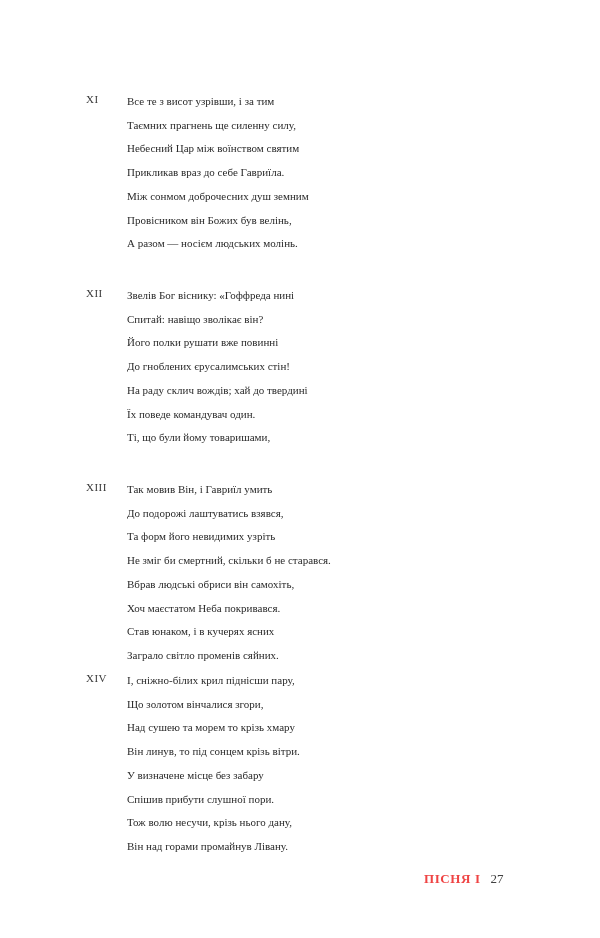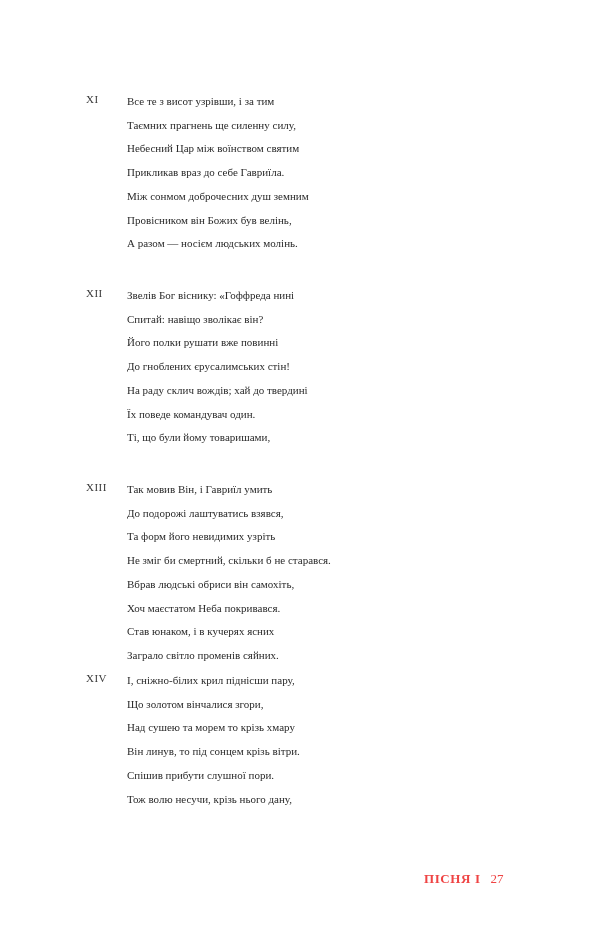--- a/index.html
+++ b/index.html
@@ -14,21 +14,21 @@
     position: absolute; left: 86px; top: 3px;
     font-size: 11px; color: #3a3a3a; letter-spacing: 0.5px;
   }
   .lines { position: absolute; left: 127px; top: 0; }
   .line { font-size: 11px; line-height: 23.7px; white-space: nowrap; }
   .footer {
     position: absolute; top: 871px; left: 424px;
     font-size: 13px; white-space: nowrap;
   }
   .footer .title { color: #ef4444; letter-spacing: 0.6px; font-weight: bold; }
-  .footer .page { color: #ef4444; margin-left: 10px; font-weight: normal; }
+  .footer .page { color: #404040; margin-left: 10px; font-weight: normal; }
 </style>
 </head>
 <body>
 
 <div class="stanza" style="top:90px">
   <span class="numeral">XI</span>
   <div class="lines">
     <div class="line">Все те з висот узрівши, і за тим</div>
     <div class="line">Таємних прагнень ще силенну силу,</div>
     <div class="line">Небесний Цар між воїнством святим</div>
@@ -66,20 +66,22 @@
   </div>
 </div>
 
 <div class="stanza" style="top:669px">
   <span class="numeral">XIV</span>
   <div class="lines">
     <div class="line">І, сніжно-білих крил піднісши пару,</div>
     <div class="line">Що золотом вінчалися згори,</div>
     <div class="line">Над сушею та морем то крізь хмару</div>
     <div class="line">Він линув, то під сонцем крізь вітри.</div>
+    <div class="line">У визначене місце без забару</div>
     <div class="line">Спішив прибути слушної пори.</div>
     <div class="line">Тож волю несучи, крізь нього дану,</div>
+    <div class="line">Він над горами промайнув Лівану.</div>
   </div>
 </div>
 
 <div class="footer">
   <span class="title">ПІСНЯ І</span><span class="page">27</span>
 </div>
 
 </body></html>

